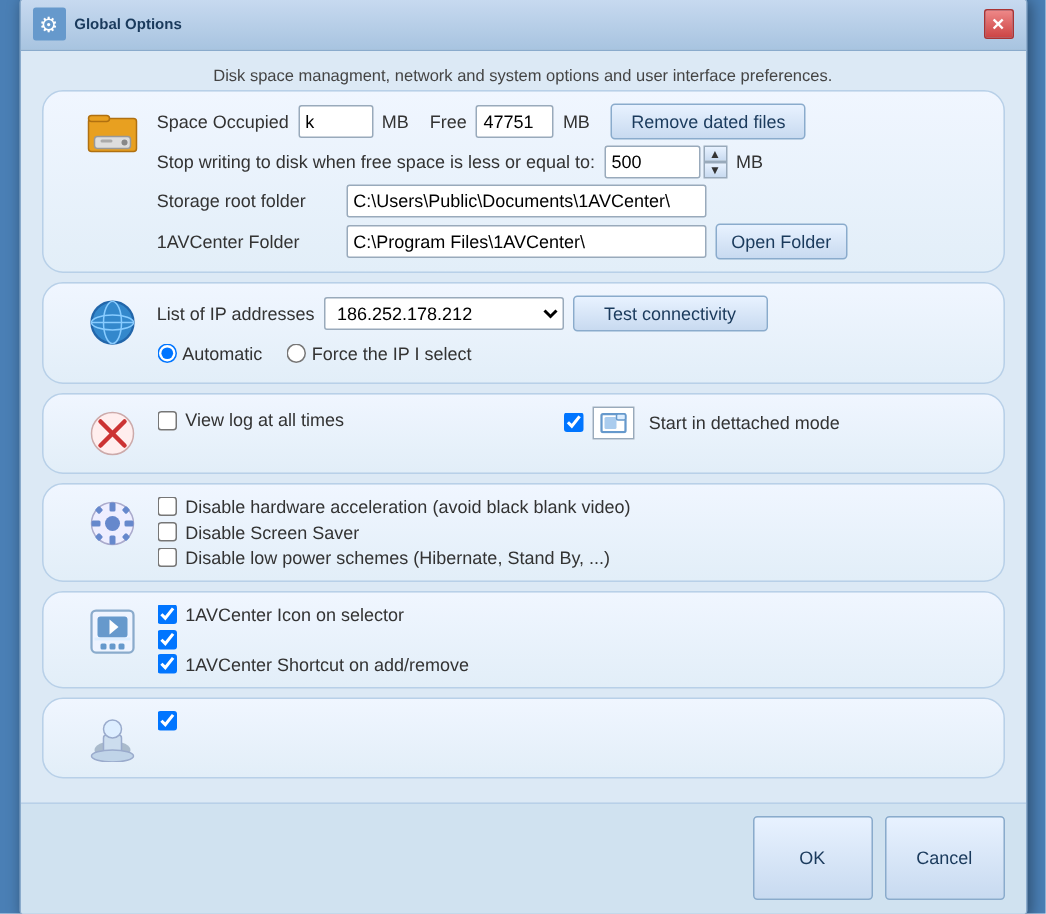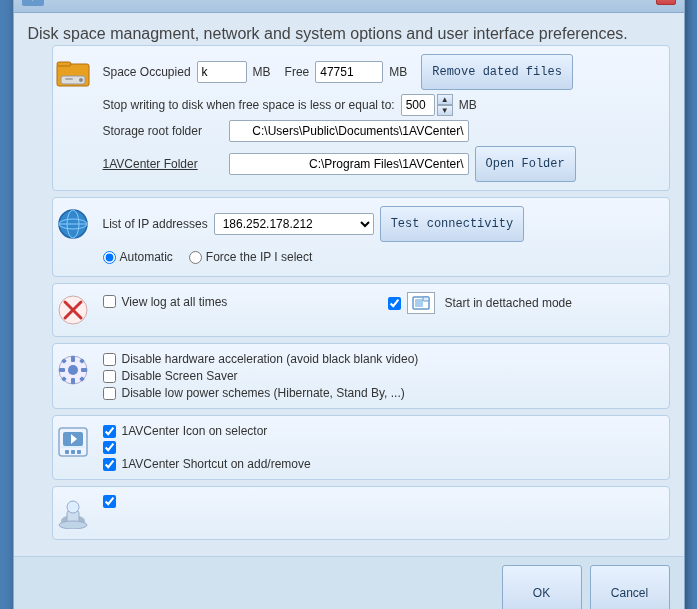--- a/index.html
+++ b/index.html
@@ -26,49 +26,47 @@
     .title-bar-close {
       width: 20px; height: 20px;
       background: linear-gradient(to bottom, #e88, #c44);
       border: 1px solid #a33;
       border-radius: 2px;
       cursor: pointer;
       display: flex; align-items: center; justify-content: center;
       color: white; font-size: 11px; font-weight: bold;
     }
     .content { padding: 10px 14px 10px 14px; }
-    .subtitle { color: #444; margin-bottom: 0; font-size: 16px; line-height: 1.4; }
+    .subtitle { color: #444; margin-bottom: 0; font-size: 11px; line-height: 1.4; text-align: center; }
     .section {
       background: linear-gradient(to bottom, #f0f6ff, #e2eef8);
       border: 1px solid #b8d0e8;
-      border-radius: 4px;
+      border-radius: 14px;
       margin-bottom: 6px;
-      padding: 8px 0;
-      margin-left: 24px;
+      padding: 8px 26px;
     }
     .row { display: flex; align-items: center; gap: 6px; margin-bottom: 4px; }
     .row:last-child { margin-bottom: 0; }
     .label { color: #333; white-space: nowrap; }
     input[type="text"] {
       border: 1px solid #9ab;
       background: white;
       padding: 2px 4px;
       border-radius: 2px;
       height: 22px;
     }
     .btn {
       border: 1px solid #8aabcc;
       background: linear-gradient(to bottom, #e8f2ff, #c8daf0);
       border-radius: 3px;
       padding: 3px 10px;
       cursor: pointer;
       color: #1a3a5c;
-      height: 36px;
+      height: 24px;
       white-space: nowrap;
-      font-family: Liberation Mono, monospace;
     }
     .btn-wide { min-width: 130px; }
     .spin-container { display: flex; align-items: center; gap: 2px; }
     .spin-input { width: 50px; }
     .spin-arrows { display: flex; flex-direction: column; }
     .spin-arrow {
       width: 16px; height: 11px;
       border: 1px solid #9ab;
       background: linear-gradient(to bottom, #e8f2ff, #c8daf0);
       cursor: pointer;
@@ -104,21 +102,21 @@
     .footer-btn {
       min-width: 80px;
       padding: 20px 16px;
       border: 1px solid #8aabcc;
       background: linear-gradient(to bottom, #e8f2ff, #c8daf0);
       border-radius: 3px;
       cursor: pointer;
       color: #1a3a5c;
       font-size: 12px;
     }
-    .path-input { width: 240px; text-align: right; }
+    .path-input { width: 240px; }
   </style>
 </head>
 <body>
 
 <div class="window">
 
   <div class="title-bar">
     <div class="title-bar-left">
       <div class="title-bar-icon">
         <span style="color:white;font-size:14px;">⚙</span>
@@ -145,44 +143,44 @@
             </svg>
           </div>
         </div>
         <div class="section-body">
 
           <div class="row">
             <span class="label">Space Occupied</span>
             <input type="text" style="width: 50px;" value="k">
             <span class="label">MB</span>
             <span class="label" style="margin-left:8px;">Free</span>
-            <input type="text" style="width: 68px;" value="47751">
+            <input type="text" style="width: 52px;" value="47751">
             <span class="label">MB</span>
             <button class="btn btn-wide" style="margin-left:8px;">Remove dated files</button>
           </div>
 
           <div class="row">
             <span class="label">Stop writing to disk when free space is less or equal to:</span>
             <div class="spin-container">
-              <input type="text" class="spin-input" style="width: 34px;" value="500">
+              <input type="text" class="spin-input" style="width: 64px;" value="500">
               <div class="spin-arrows">
                 <div class="spin-arrow">▲</div>
                 <div class="spin-arrow">▼</div>
               </div>
             </div>
             <span class="label">MB</span>
           </div>
 
           <div class="row">
             <span class="label" style="min-width:120px;">Storage root folder</span>
             <input type="text" class="path-input" value="C:\Users\Public\Documents\1AVCenter\" style="">
           </div>
 
           <div class="row">
-            <span class="label" style="min-width:120px;text-decoration:underline;">1AVCenter Folder</span>
+            <span class="label" style="min-width:120px;">1AVCenter Folder</span>
             <input type="text" class="path-input" value="C:\Program Files\1AVCenter\" style="">
             <button class="btn">Open Folder</button>
           </div>
         </div>
       </div>
     </div>
 
     <div class="section">
       <div class="section-with-icon">
         <div class="icon-box">

